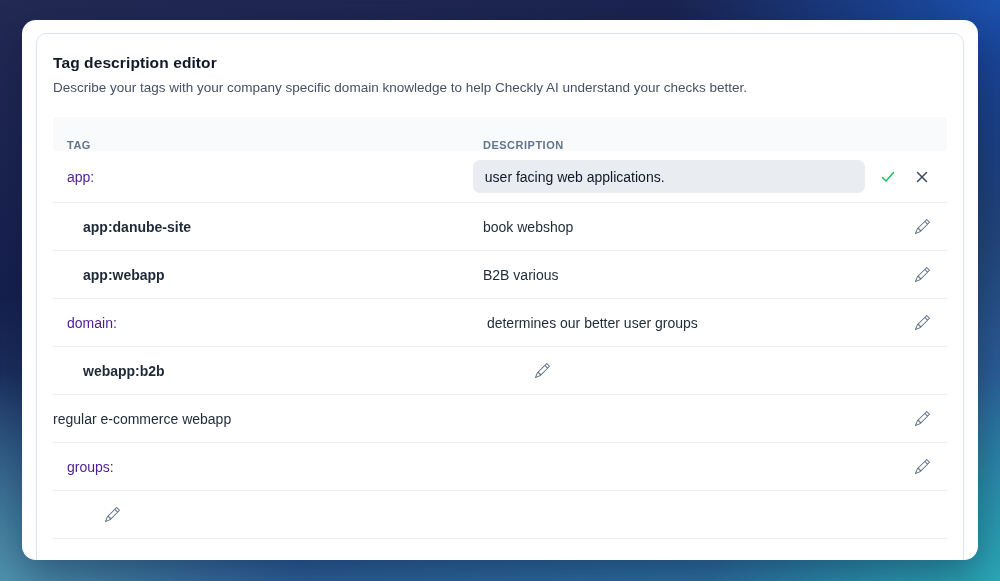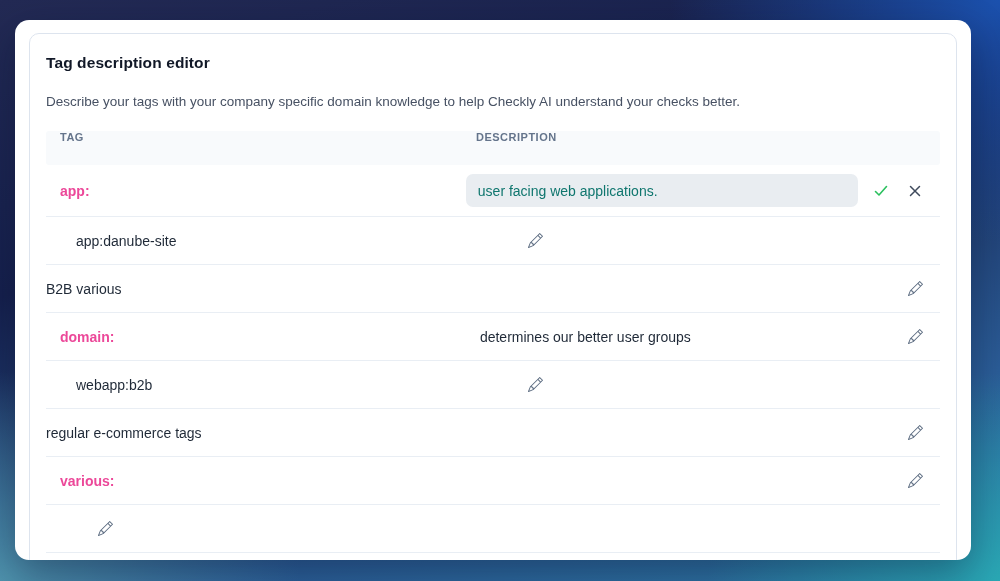--- a/index.html
+++ b/index.html
@@ -8,21 +8,21 @@
     font-family: "Liberation Sans", "DejaVu Sans", sans-serif;
     background:
       radial-gradient(55% 70% at 100% 0%, #1b51ae 0%, rgba(27,81,174,0) 60%),
       radial-gradient(45% 55% at 100% 100%, #2aa8b5 0%, rgba(42,168,181,0) 65%),
       radial-gradient(50% 60% at 0% 100%, #4f93ad 0%, rgba(79,147,173,0) 60%),
       linear-gradient(165deg, #232a54 0%, #16204d 35%, #2b5d97 75%, #2e7ba5 100%);
     position: relative;
   }
   .card {
     position: absolute;
-    left: 15px; top: 20px;
+    left: 22px; top: 20px;
     width: 956px; height: 540px;
     background: #ffffff;
     border-radius: 14px;
     overflow: hidden;
     box-shadow: 0 14px 38px rgba(8, 18, 48, 0.38);
   }
   .panel {
     position: absolute;
     left: 14px; top: 13px; right: 14px;
     height: 600px; 
@@ -30,28 +30,28 @@
     border-radius: 10px;
     padding: 20px 16px 0 16px;
   }
   .title {
     font-size: 15.5px;
     font-weight: 700;
     color: #111827;
     letter-spacing: 0.1px;
   }
   .subtitle {
-    margin-top: 22px;
+    margin-top: 8px;
     font-size: 13.5px;
     color: #475163;
   }
   .table { margin-top: 22px; }
   .thead {
     display: flex;
-    align-items: flex-start;
+    align-items: flex-end;
     height: 34px;
     background: #f8fafc;
     border-radius: 3px;
     color: #64748b;
     font-size: 11px;
     font-weight: 700;
     letter-spacing: 0.5px;
   }
   .col-tag  { width: 430px; padding-left: 14px; }
   .col-desc { flex: 1; }
@@ -66,32 +66,32 @@
   .row {
     display: flex;
     align-items: center;
     height: 48px;
     border-bottom: 1px solid #e9eef4;
     font-size: 14px;
     color: #1f2937;
     background: #ffffff;
   }
   .row.editing { height: 52px; }
-  .row.parent .tag-label { font-weight: 700; color: #ec4899; }
-  .row.child  .col-tag { padding-left: 30px; }
+  .row.parent .tag-label { font-weight: 400; color: #4c1d95; }
+  .row.child  .col-tag { padding-left: 30px; font-weight: bold; }
   .desc-text { white-space: pre-wrap; color: #1f2937; }
   .desc-input {
     width: 392px;
     height: 33px;
     background: #e9edf1;
     border: none;
     border-radius: 7px;
     padding: 0 12px;
     font-size: 14px;
-    color: #0f766e;
+    color: #0f172a;
     font-family: "Liberation Sans", "DejaVu Sans", sans-serif;
     outline: none;
   }
   .icon-btn {
     width: 30px; height: 30px;
     display: flex;
     align-items: center;
     justify-content: center;
     background: transparent;
     border: none;
@@ -137,32 +137,39 @@
           </svg>
         </span>
       </button>
 
     </div>
   </div>
           <div class="row child">
     <div class="col-tag">
       <span class="tag-label">app:danube-site</span>
     </div>
-    <div class="col-actions">
-
-      <button class="icon-btn" title="">
-        <span style="display:flex;">
-          <svg width="15" height="15" viewBox="0 0 16 16" fill="#5b6b80">
-            <path d="M12.146.146a.5.5 0 0 1 .708 0l3 3a.5.5 0 0 1 0 .708l-10 10a.5.5 0 0 1-.168.11l-5 2a.5.5 0 0 1-.65-.65l2-5a.5.5 0 0 1 .11-.168l10-10zM11.207 2.5 13.5 4.793 14.793 3.5 12.5 1.207 11.207 2.5zm1.586 3L10.5 3.207 4 9.707V10h.5a.5.5 0 0 1 .5.5v.5h.5a.5.5 0 0 1 .5.5v.5h.293l6.5-6.5zm-9.761 5.175-.106.106-1.528 3.821 3.821-1.528.106-.106A.5.5 0 0 1 5 12.5V12h-.5a.5.5 0 0 1-.5-.5V11h-.5a.5.5 0 0 1-.468-.325z"></path>
-          </svg>
-        </span>
-      </button>
-    </div>
-  </div>
-          <div class="row child">
+    <div class="col-desc">
+      <span class="desc-text">book webshop</span>
+      
+    </div>
+    <div class="col-actions">
+
+      <button class="icon-btn" title="">
+        <span style="display:flex;">
+          <svg width="15" height="15" viewBox="0 0 16 16" fill="#5b6b80">
+            <path d="M12.146.146a.5.5 0 0 1 .708 0l3 3a.5.5 0 0 1 0 .708l-10 10a.5.5 0 0 1-.168.11l-5 2a.5.5 0 0 1-.65-.65l2-5a.5.5 0 0 1 .11-.168l10-10zM11.207 2.5 13.5 4.793 14.793 3.5 12.5 1.207 11.207 2.5zm1.586 3L10.5 3.207 4 9.707V10h.5a.5.5 0 0 1 .5.5v.5h.5a.5.5 0 0 1 .5.5v.5h.293l6.5-6.5zm-9.761 5.175-.106.106-1.528 3.821 3.821-1.528.106-.106A.5.5 0 0 1 5 12.5V12h-.5a.5.5 0 0 1-.5-.5V11h-.5a.5.5 0 0 1-.468-.325z"></path>
+          </svg>
+        </span>
+      </button>
+    </div>
+  </div>
+          <div class="row child">
+    <div class="col-tag">
+      <span class="tag-label">app:webapp</span>
+    </div>
     <div class="col-desc">
       <span class="desc-text">B2B various</span>
       
     </div>
     <div class="col-actions">
 
       <button class="icon-btn" title="">
         <span style="display:flex;">
           <svg width="15" height="15" viewBox="0 0 16 16" fill="#5b6b80">
             <path d="M12.146.146a.5.5 0 0 1 .708 0l3 3a.5.5 0 0 1 0 .708l-10 10a.5.5 0 0 1-.168.11l-5 2a.5.5 0 0 1-.65-.65l2-5a.5.5 0 0 1 .11-.168l10-10zM11.207 2.5 13.5 4.793 14.793 3.5 12.5 1.207 11.207 2.5zm1.586 3L10.5 3.207 4 9.707V10h.5a.5.5 0 0 1 .5.5v.5h.5a.5.5 0 0 1 .5.5v.5h.293l6.5-6.5zm-9.761 5.175-.106.106-1.528 3.821 3.821-1.528.106-.106A.5.5 0 0 1 5 12.5V12h-.5a.5.5 0 0 1-.5-.5V11h-.5a.5.5 0 0 1-.468-.325z"></path>
@@ -200,37 +207,37 @@
         <span style="display:flex;">
           <svg width="15" height="15" viewBox="0 0 16 16" fill="#5b6b80">
             <path d="M12.146.146a.5.5 0 0 1 .708 0l3 3a.5.5 0 0 1 0 .708l-10 10a.5.5 0 0 1-.168.11l-5 2a.5.5 0 0 1-.65-.65l2-5a.5.5 0 0 1 .11-.168l10-10zM11.207 2.5 13.5 4.793 14.793 3.5 12.5 1.207 11.207 2.5zm1.586 3L10.5 3.207 4 9.707V10h.5a.5.5 0 0 1 .5.5v.5h.5a.5.5 0 0 1 .5.5v.5h.293l6.5-6.5zm-9.761 5.175-.106.106-1.528 3.821 3.821-1.528.106-.106A.5.5 0 0 1 5 12.5V12h-.5a.5.5 0 0 1-.5-.5V11h-.5a.5.5 0 0 1-.468-.325z"></path>
           </svg>
         </span>
       </button>
     </div>
   </div>
           <div class="row child">
     <div class="col-desc">
-      <span class="desc-text">regular e-commerce tags</span>
+      <span class="desc-text">regular e-commerce webapp</span>
       
     </div>
     <div class="col-actions">
 
       <button class="icon-btn" title="">
         <span style="display:flex;">
           <svg width="15" height="15" viewBox="0 0 16 16" fill="#5b6b80">
             <path d="M12.146.146a.5.5 0 0 1 .708 0l3 3a.5.5 0 0 1 0 .708l-10 10a.5.5 0 0 1-.168.11l-5 2a.5.5 0 0 1-.65-.65l2-5a.5.5 0 0 1 .11-.168l10-10zM11.207 2.5 13.5 4.793 14.793 3.5 12.5 1.207 11.207 2.5zm1.586 3L10.5 3.207 4 9.707V10h.5a.5.5 0 0 1 .5.5v.5h.5a.5.5 0 0 1 .5.5v.5h.293l6.5-6.5zm-9.761 5.175-.106.106-1.528 3.821 3.821-1.528.106-.106A.5.5 0 0 1 5 12.5V12h-.5a.5.5 0 0 1-.5-.5V11h-.5a.5.5 0 0 1-.468-.325z"></path>
           </svg>
         </span>
       </button>
     </div>
   </div>
           <div class="row parent">
     <div class="col-tag">
-      <span class="tag-label">various:</span>
+      <span class="tag-label">groups:</span>
     </div>
     <div class="col-desc">
       <span class="desc-text"></span>
       
     </div>
     <div class="col-actions">
 
       <button class="icon-btn" title="">
         <span style="display:flex;">
           <svg width="15" height="15" viewBox="0 0 16 16" fill="#5b6b80">

